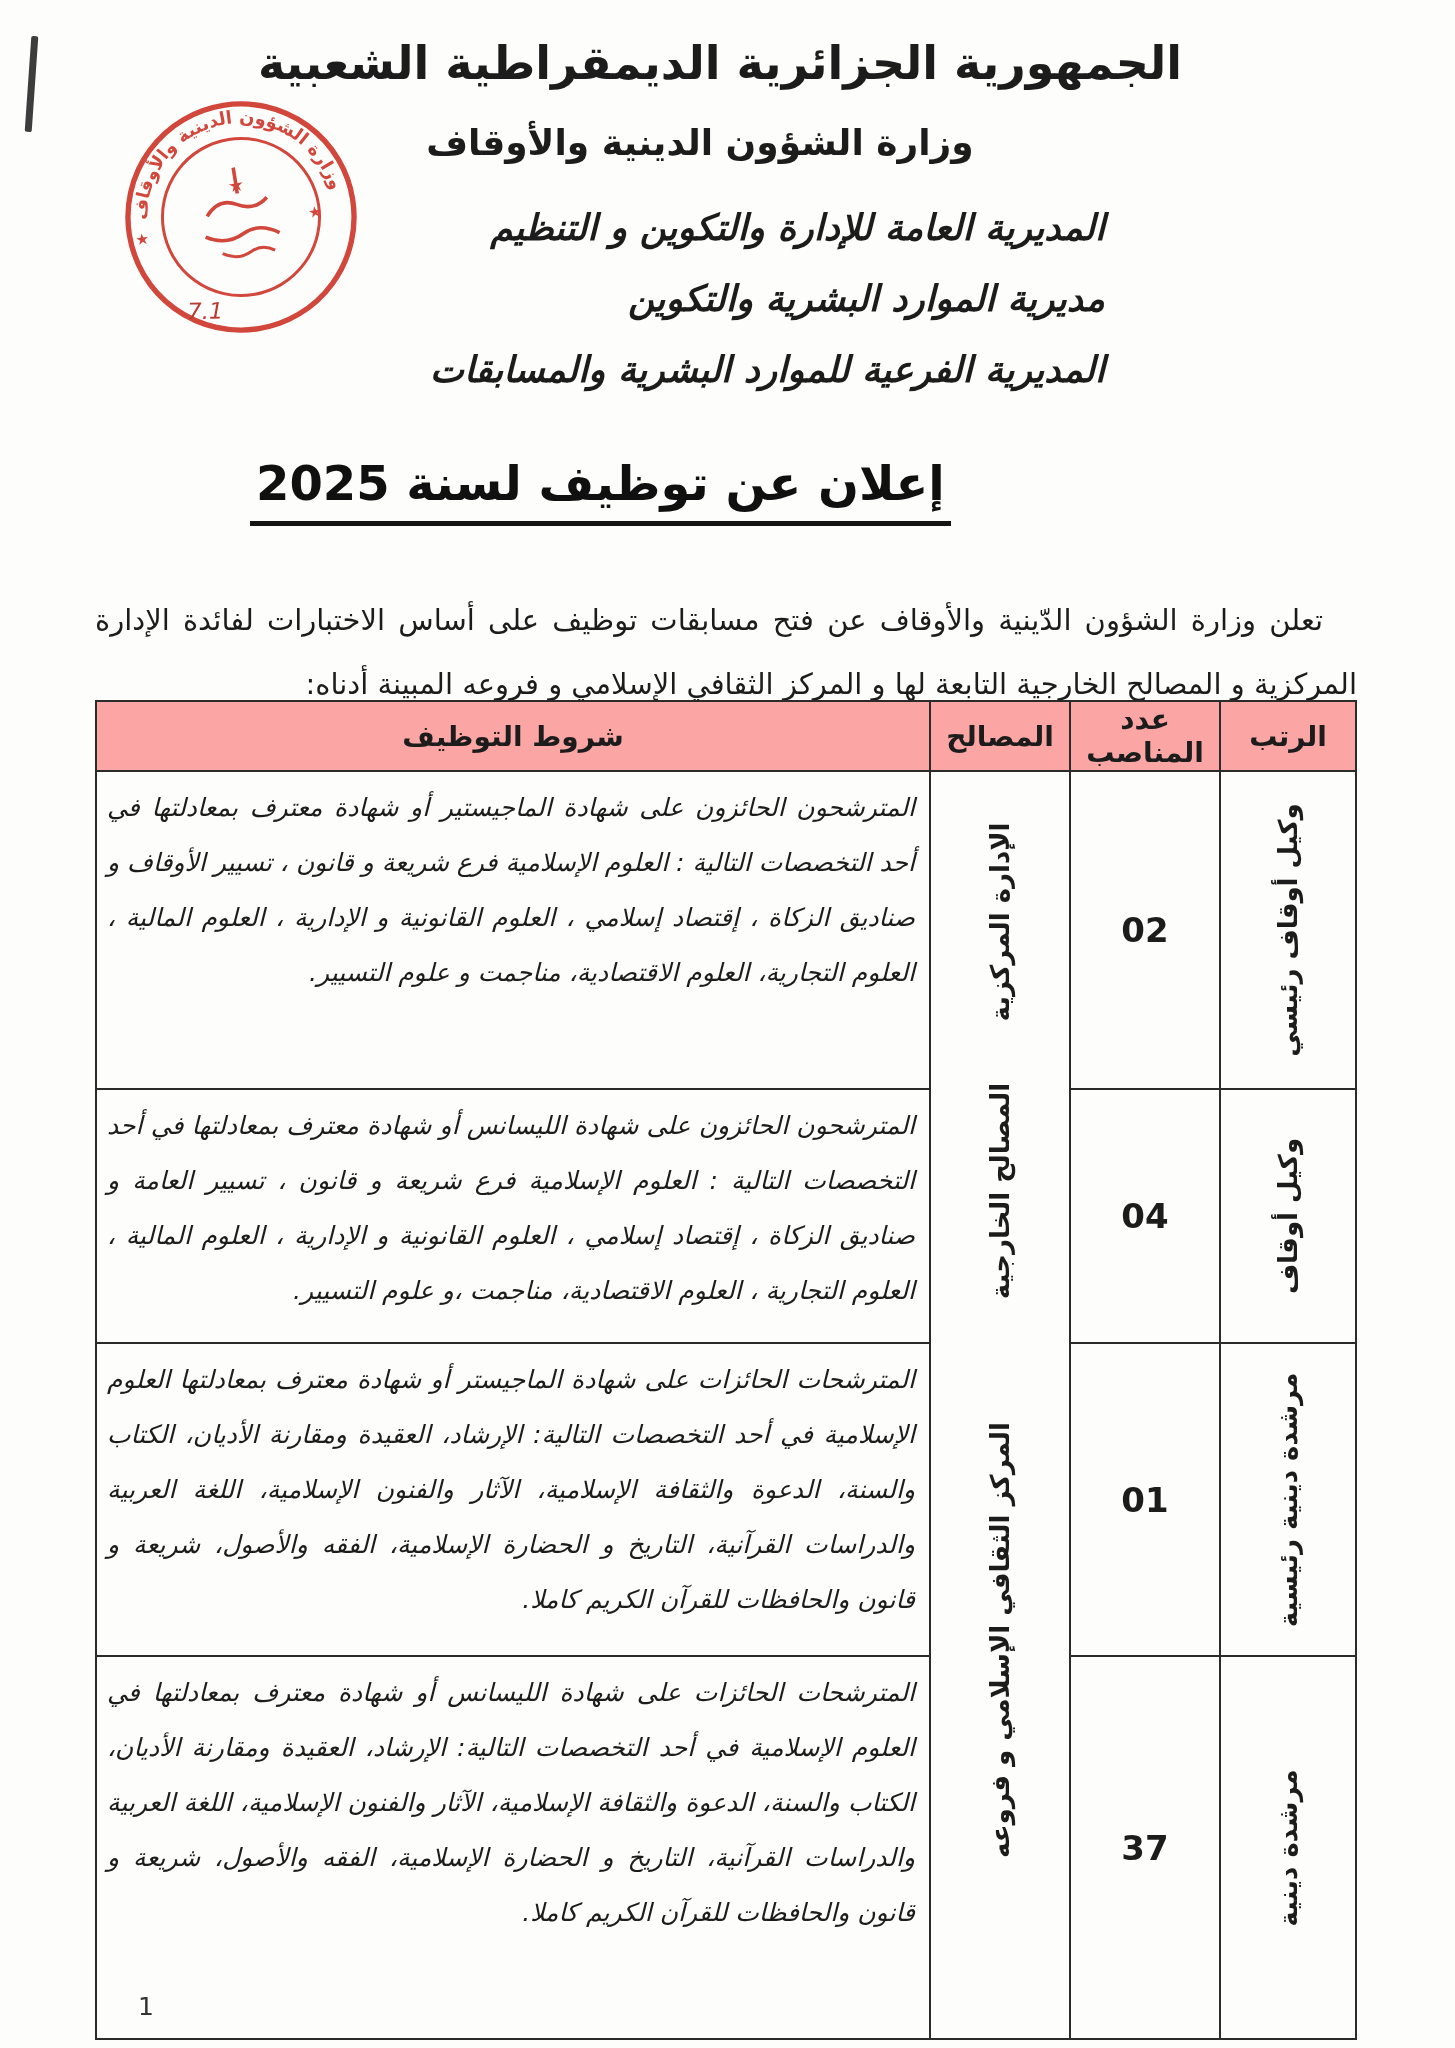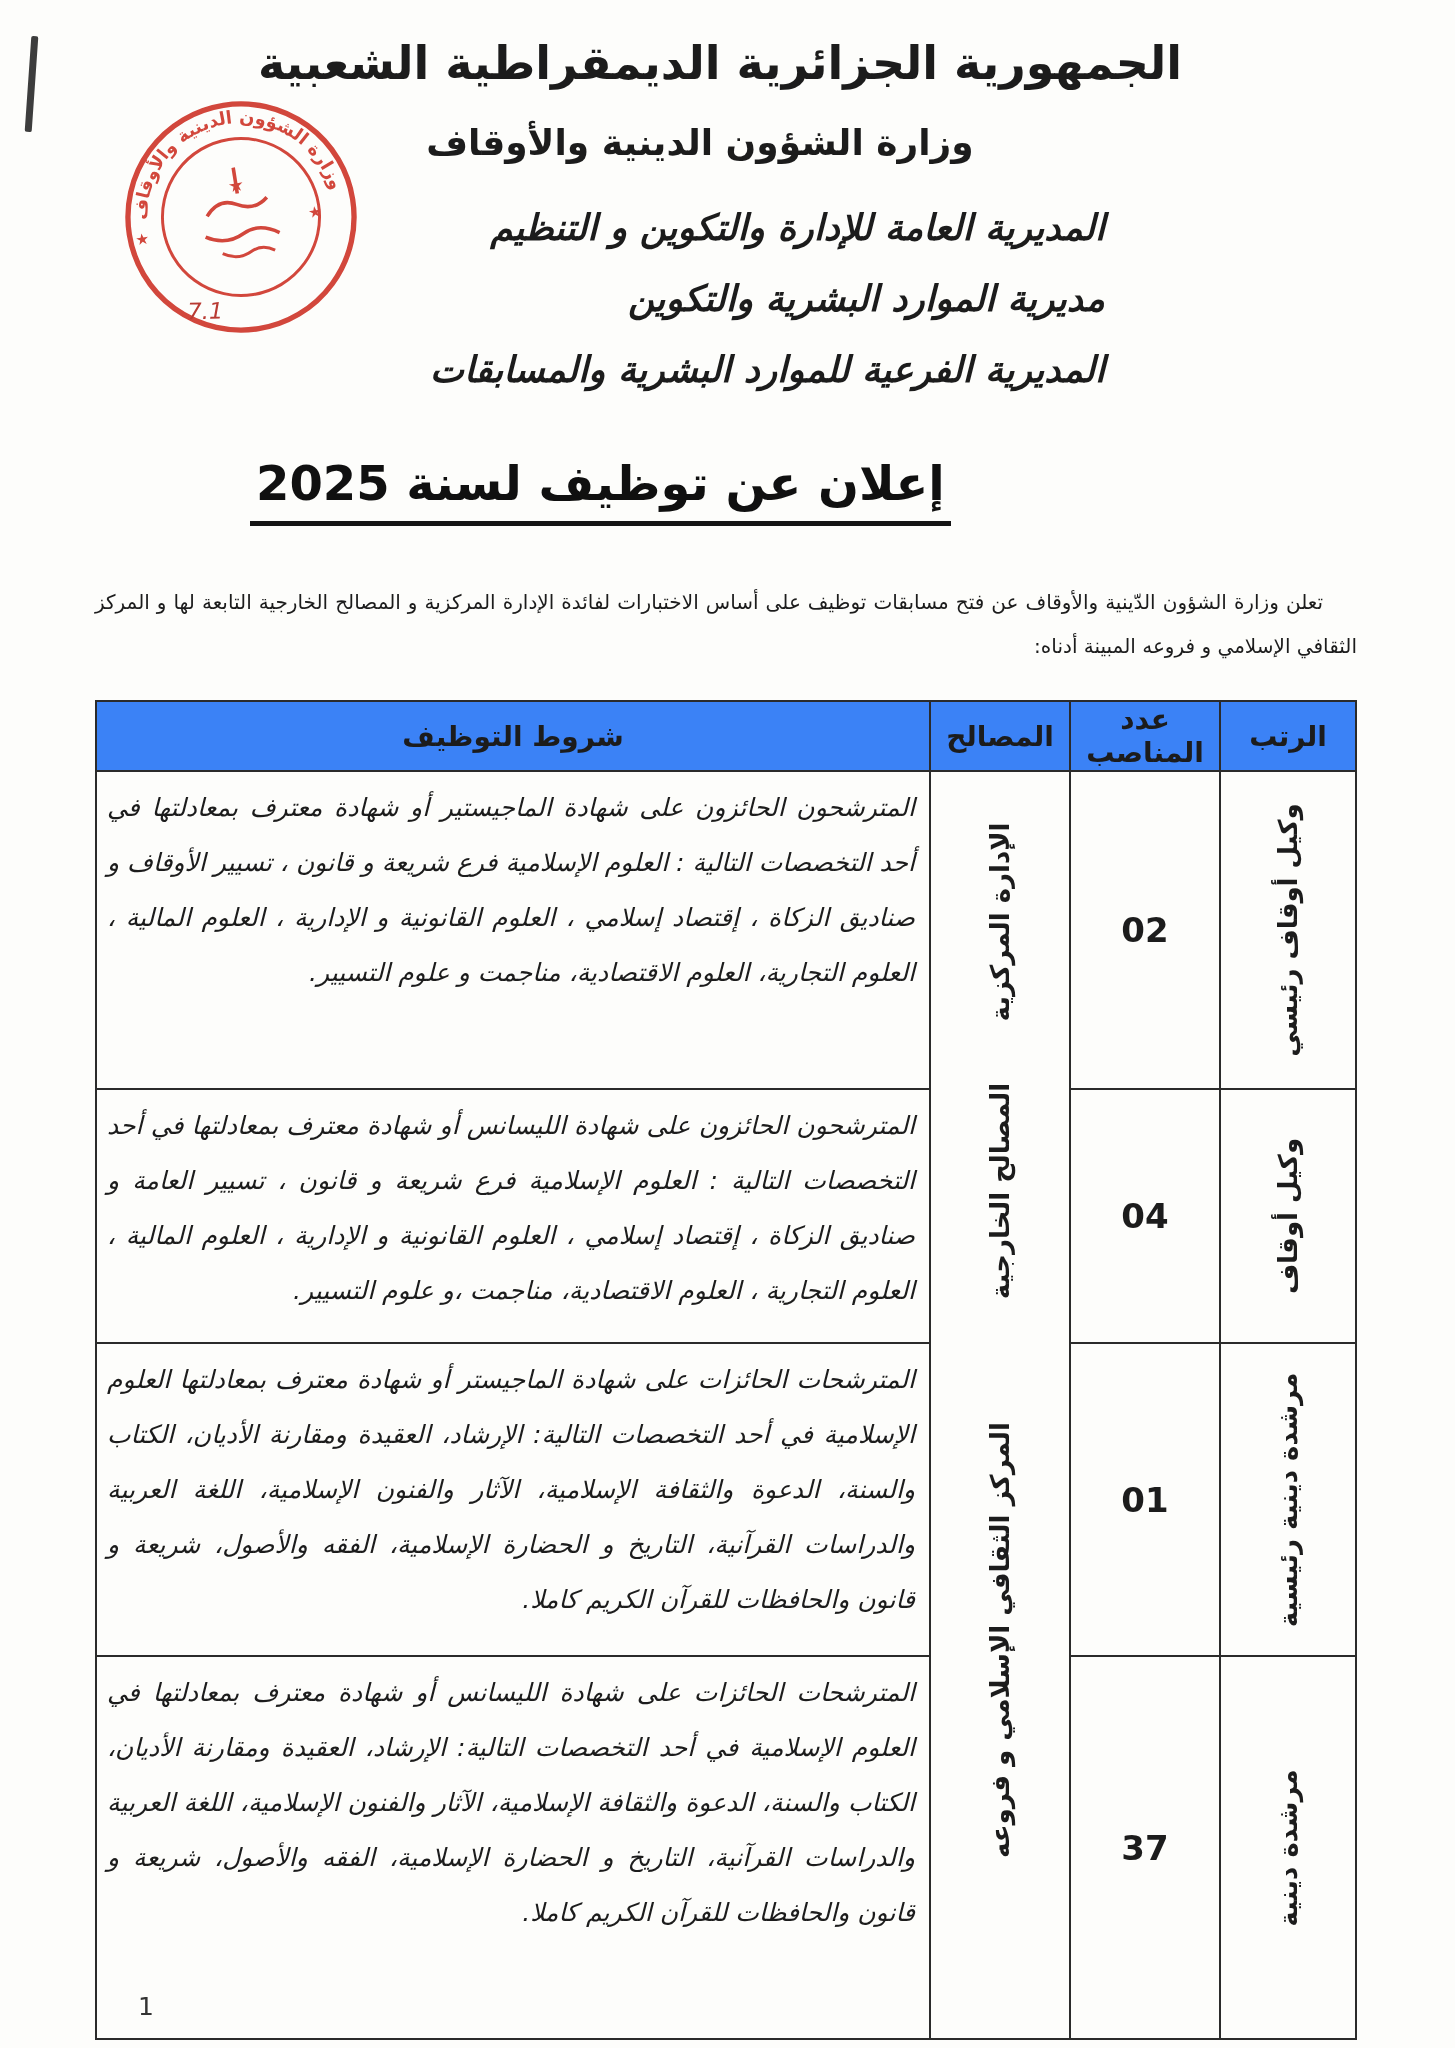--- a/index.html
+++ b/index.html
@@ -29,36 +29,36 @@
   .stamp{position:absolute;left:122px;top:98px;width:238px;height:238px;transform:rotate(-9deg);opacity:.92;}
   
   .doc-title-wrap{position:absolute;left:250px;width:980px;top:455px;text-align:left;}
   .doc-title{
     display:inline-block;font-size:48px;font-weight:bold;color:#101010;
     border-bottom:5px solid #151515;padding:0 6px 10px 6px;
   }
   
   .intro{
     position:absolute;right:98px;left:95px;top:560px;
-    font-size:20px;line-height:2.2;text-align:justify;text-indent:34px;
+    font-size:29px;line-height:2.2;text-align:justify;text-indent:34px;
     font-weight:500;
   }
   
   .rec-table{
     position:absolute;right:98px;top:700px;width:1260px;
     border-collapse:collapse;table-layout:fixed;
     font-size:25px;
   }
   .rec-table col.c-rank{width:136px;}
   .rec-table col.c-num{width:150px;}
   .rec-table col.c-svc{width:140px;}
   .rec-table col.c-cond{width:834px;}
   .rec-table th,.rec-table td{border:2px solid #2b2b2b;vertical-align:middle;}
   .rec-table th{
-    background:#3b82f6;height:62px;font-size:28px;font-weight:bold;text-align:center;
+    background:#fca5a5;height:62px;font-size:28px;font-weight:bold;text-align:center;
   }
   .rec-table td{padding:0;}
   tr.r1 td{height:300px;}
   tr.r2 td{height:236px;}
   tr.r3 td{height:295px;}
   tr.r4 td{height:365px;}
   .cond-cell{
     vertical-align:top !important;
     padding:8px 14px 8px 10px !important;
     line-height:2.2;text-align:justify;font-weight:500;font-style:italic;

